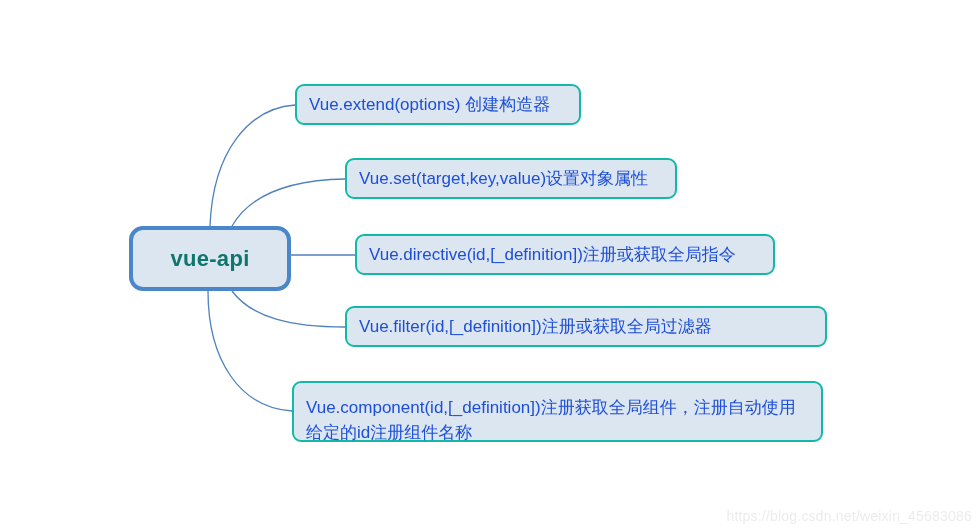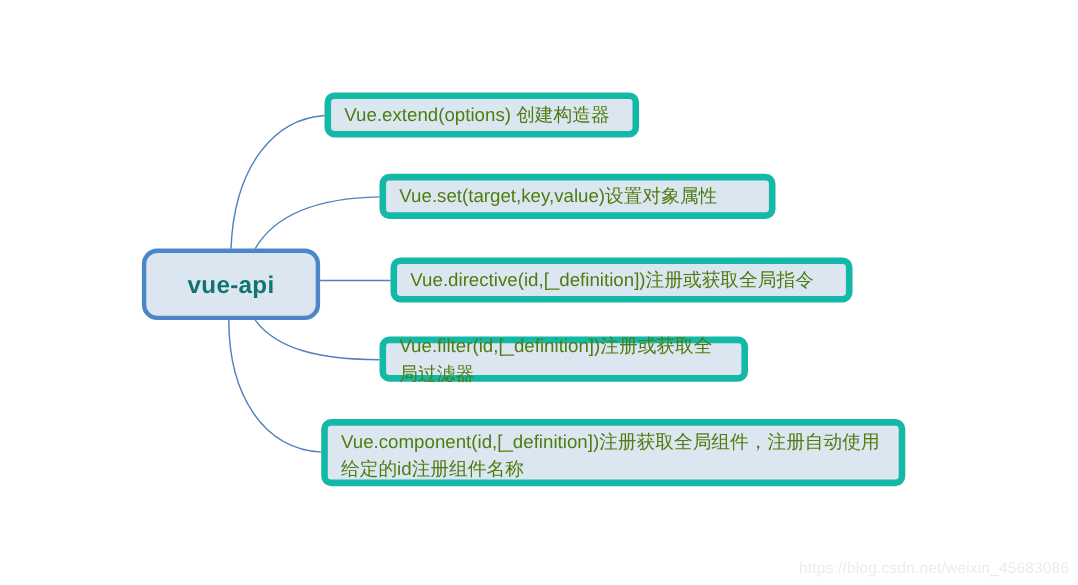--- a/index.html
+++ b/index.html
@@ -20,45 +20,45 @@
     position: absolute;
     left: 0;
     top: 0;
     width: 980px;
     height: 532px;
     pointer-events: none;
   }
   .node {
     position: absolute;
     background: #dce6f1;
-    border: 6px solid #14b8a6;
+    border: 2px solid #14b8a6;
     border-radius: 9px;
-    color: #4d7c0f;
+    color: #1d4ed8;
     font-size: 17px;
     line-height: 25px;
     display: flex;
     align-items: center;
     padding: 0 12px;
     white-space: pre-wrap;
   }
   .node.root {
     border: 4px solid #4a86c8;
     border-radius: 14px;
     font-weight: bold;
     font-size: 22px;
     justify-content: center;
     color: #0f766e;
     letter-spacing: 0.3px;
   }
   #n1 { left: 295px; top: 84px;  width: 286px; height: 41px; }
-  #n2 { left: 345px; top: 158px; width: 360px; height: 41px; }
+  #n2 { left: 345px; top: 158px; width: 332px; height: 41px; }
   #n3 { left: 355px; top: 234px; width: 420px; height: 41px; text-align: right; }
-  #n4 { left: 345px; top: 306px; width: 335px; height: 41px; }
+  #n4 { left: 345px; top: 306px; width: 482px; height: 41px; }
   #n5 { left: 292px; top: 381px; width: 531px; height: 61px;
-        align-items: flex-start; padding-top: 2px; }
+        align-items: flex-start; padding-top: 12px; }
   #root { left: 129px; top: 226px; width: 162px; height: 65px; }
   #watermark {
     position: absolute;
     right: 8px;
     bottom: 8px;
     font-size: 14px;
     color: #ececec;
     letter-spacing: 0.2px;
     user-select: none;
   }

